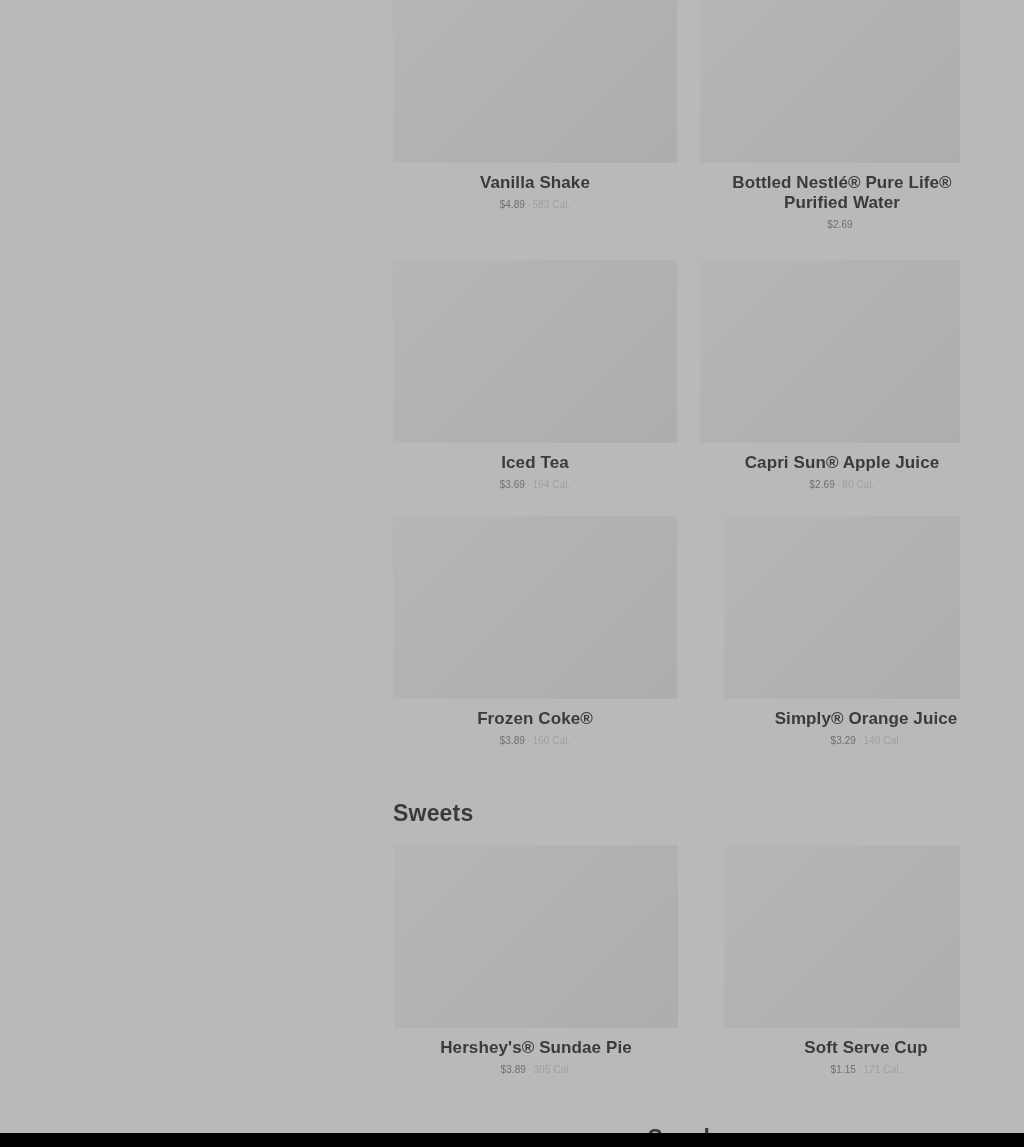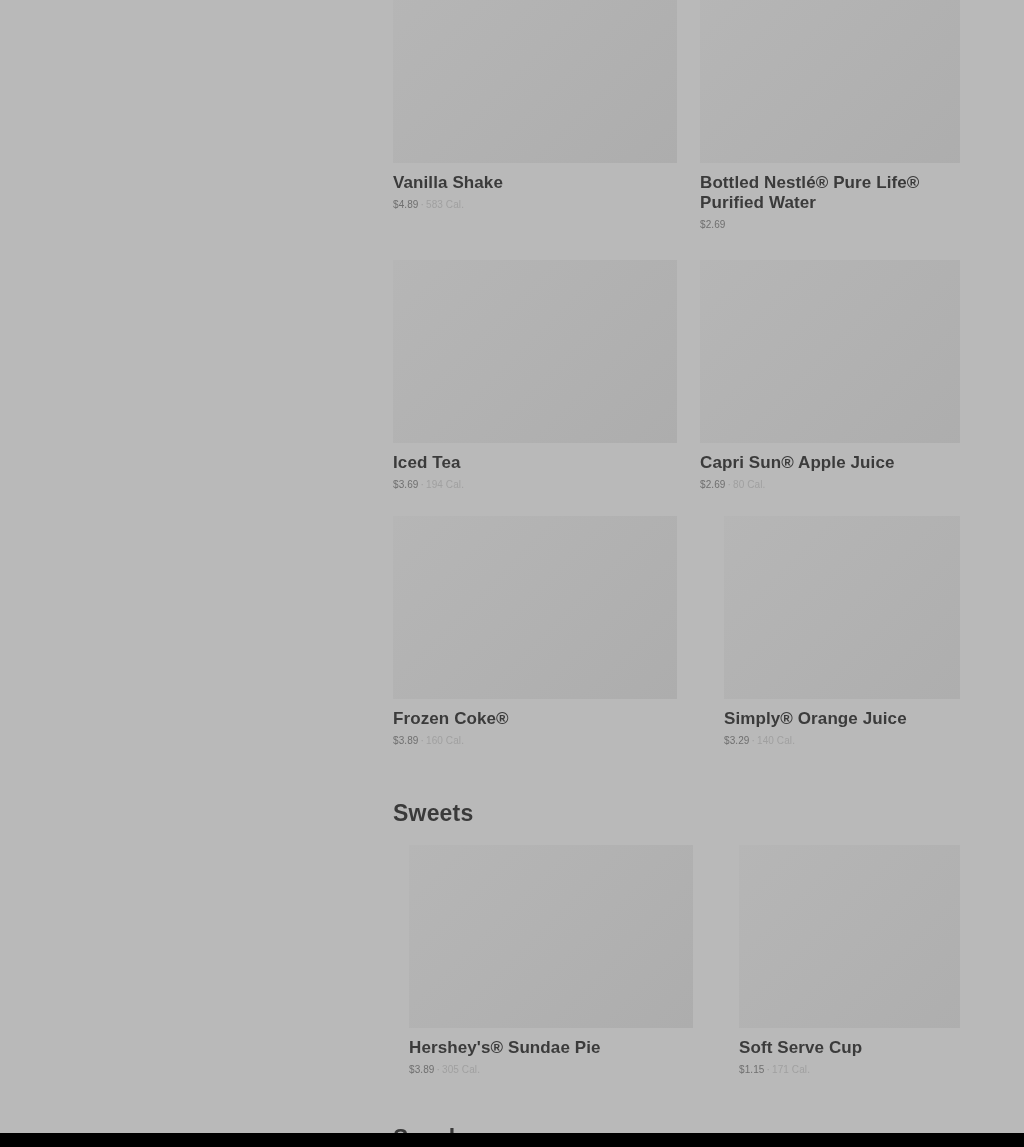--- a/index.html
+++ b/index.html
@@ -16,20 +16,21 @@
   }
 
   
   #page {
     position: absolute;
     left: 0; top: 0;
     width: 960px;
     height: 1133px;
     background: #b9b9b9;
     overflow: hidden;
+    text-align: center;
   }
   #bottom-bar {
     position: absolute;
     left: 0;
     top: 1133px;
     width: 1024px;
     height: 14px;
     background: #000000;
   }
 
@@ -174,21 +175,21 @@
           <div class="card-title">Simply® Orange Juice</div>
           <div class="card-meta">
             <span class="price">$3.29</span><span class="sep">·</span><span class="cal">140 Cal.</span>
           </div>
         </div>
       </div>
     </div>
 
     <h2 class="section-heading" style="position:absolute; left:0; top:799px;">Sweets</h2>
 
-    <div class="row" style="position:absolute; left:16px; top:845px;gap:46px;">
+    <div class="row" style="position:absolute; left:1px; top:845px;gap:46px;">
       <div class="card">
         <div class="card-media"></div>
         <div class="card-body">
           <div class="card-title">Hershey's® Sundae Pie</div>
           <div class="card-meta">
             <span class="price">$3.89</span><span class="sep">·</span><span class="cal">305 Cal.</span>
           </div>
         </div>
       </div>
       <div class="card">

